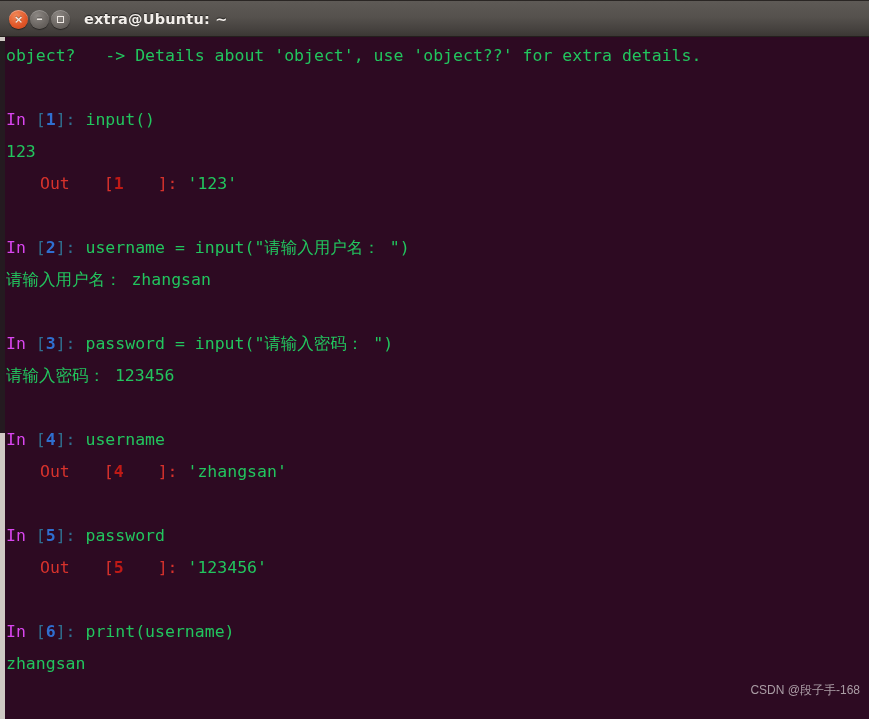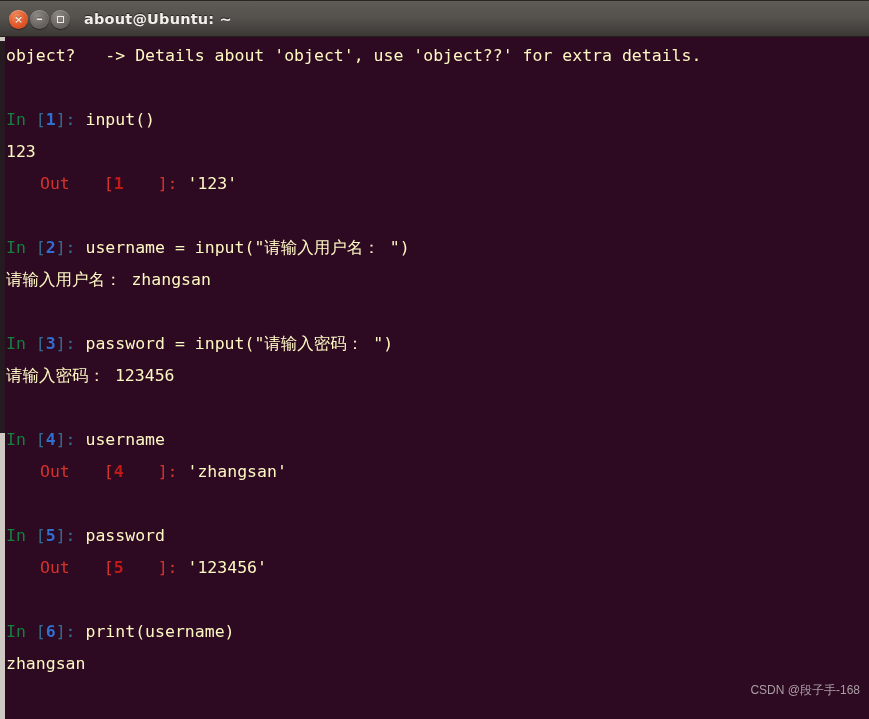--- a/index.html
+++ b/index.html
@@ -129,26 +129,26 @@
     font-family: "DejaVu Sans Mono", monospace;
     font-size: 16.5px;
     line-height: 32px;
     white-space: pre;
     color: #e8e2dc;
     margin-left: -2px;
   }
   .line { height: 32px; white-space: pre; }
   .line.blank { color: transparent; }
 
-  .c-in     { color: #15803d; }
+  .c-in     { color: #d946ef; }
   .c-inbr   { color: #2f6f8f; }
   .c-innum  { color: #2f6fd0; font-weight: bold; }
   .c-out    { color: #d6322c; padding-left: 34px; }
   .c-outnum { color: #c01a16; font-weight: bold; }
-  .c-txt    { color: #fef9c3; text-align: center; }
+  .c-txt    { color: #22c55e; text-align: center; }
 
   #watermark {
     position: absolute;
     right: 9px;
     bottom: 20px;
     color: #b5a9b0;
     font-family: Liberation Sans, sans-serif;
     font-size: 12px;
     opacity: 0.92;
     white-space: nowrap;
@@ -164,21 +164,21 @@
       <div class="wbtn wbtn-close">
         <span class="glyph">×</span>
       </div>
       <div class="wbtn wbtn-min">
         <span class="glyph glyph-min">–</span>
       </div>
       <div class="wbtn wbtn-max">
         <span class="sq"></span>
       </div>
     </div>
-    <div id="window-title">about@Ubuntu: ~</div>
+    <div id="window-title">extra@Ubuntu: ~</div>
   </div>
 
   <div id="terminal">
 
     <div id="scrollbar-track">
       <div id="scrollbar-thumb-upper"></div>
       <div id="scrollbar-thumb"></div>
     </div>
 
     <div id="lines"><div class="line"><span class="c-txt">object?   -&gt; Details about 'object', use 'object??' for extra details.</span></div><div class="line blank">&nbsp;</div><div class="line"><span class="c-in">In </span><span class="c-inbr">[</span><span class="c-innum">1</span><span class="c-inbr">]: </span><span class="c-txt">input()</span></div><div class="line"><span class="c-txt">123</span></div><div class="line"><span class="c-out">Out</span><span class="c-out">[</span><span class="c-outnum">1</span><span class="c-out">]: </span><span class="c-txt">'123'</span></div><div class="line blank">&nbsp;</div><div class="line"><span class="c-in">In </span><span class="c-inbr">[</span><span class="c-innum">2</span><span class="c-inbr">]: </span><span class="c-txt cjk-mix">username = input("请输入用户名： ")</span></div><div class="line"><span class="c-txt">请输入用户名： zhangsan</span></div><div class="line blank">&nbsp;</div><div class="line"><span class="c-in">In </span><span class="c-inbr">[</span><span class="c-innum">3</span><span class="c-inbr">]: </span><span class="c-txt cjk-mix">password = input("请输入密码： ")</span></div><div class="line"><span class="c-txt">请输入密码： 123456</span></div><div class="line blank">&nbsp;</div><div class="line"><span class="c-in">In </span><span class="c-inbr">[</span><span class="c-innum">4</span><span class="c-inbr">]: </span><span class="c-txt">username</span></div><div class="line"><span class="c-out">Out</span><span class="c-out">[</span><span class="c-outnum">4</span><span class="c-out">]: </span><span class="c-txt">'zhangsan'</span></div><div class="line blank">&nbsp;</div><div class="line"><span class="c-in">In </span><span class="c-inbr">[</span><span class="c-innum">5</span><span class="c-inbr">]: </span><span class="c-txt">password</span></div><div class="line"><span class="c-out">Out</span><span class="c-out">[</span><span class="c-outnum">5</span><span class="c-out">]: </span><span class="c-txt">'123456'</span></div><div class="line blank">&nbsp;</div><div class="line"><span class="c-in">In </span><span class="c-inbr">[</span><span class="c-innum">6</span><span class="c-inbr">]: </span><span class="c-txt">print(username)</span></div><div class="line"><span class="c-txt">zhangsan</span></div><div class="line blank">&nbsp;</div><div class="line"><span class="c-in">In </span><span class="c-inbr">[</span><span class="c-innum">7</span><span class="c-inbr">]: </span><span class="c-txt">print(password)</span></div></div>

